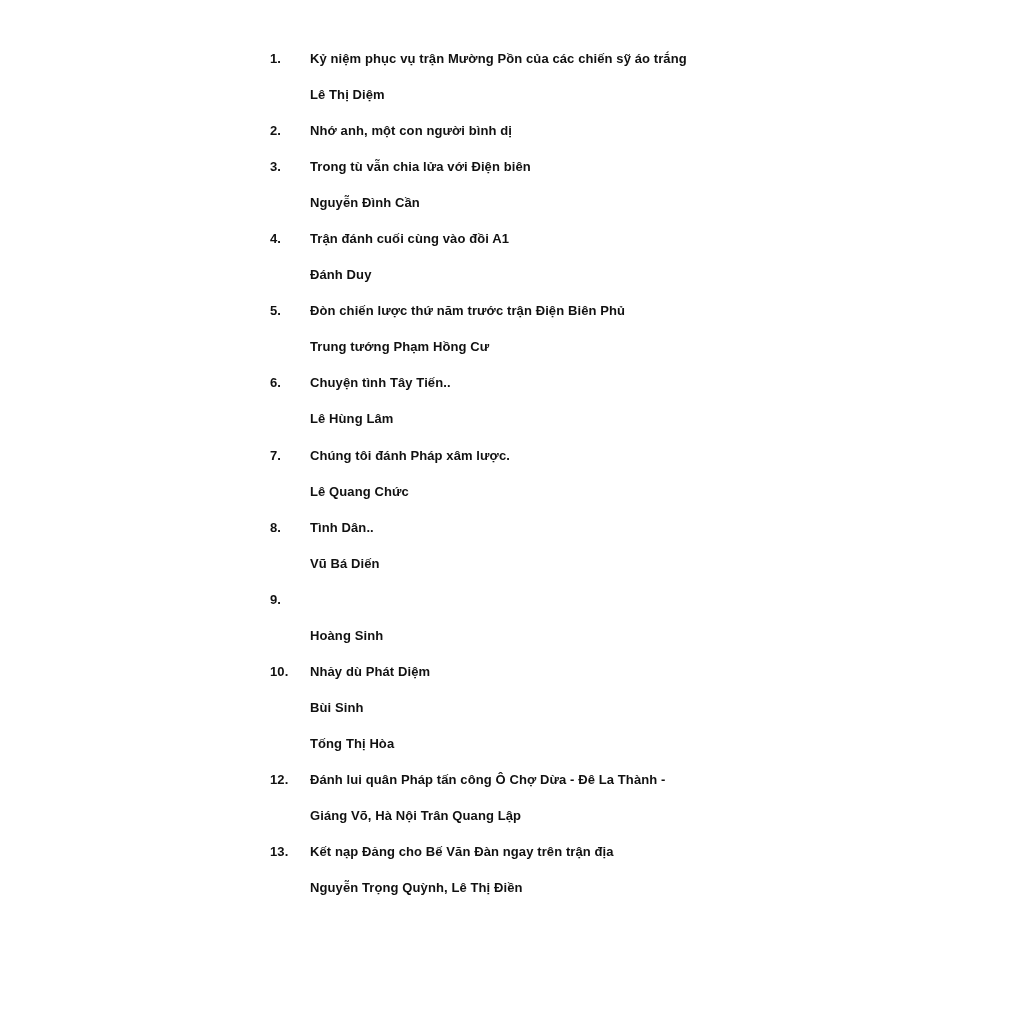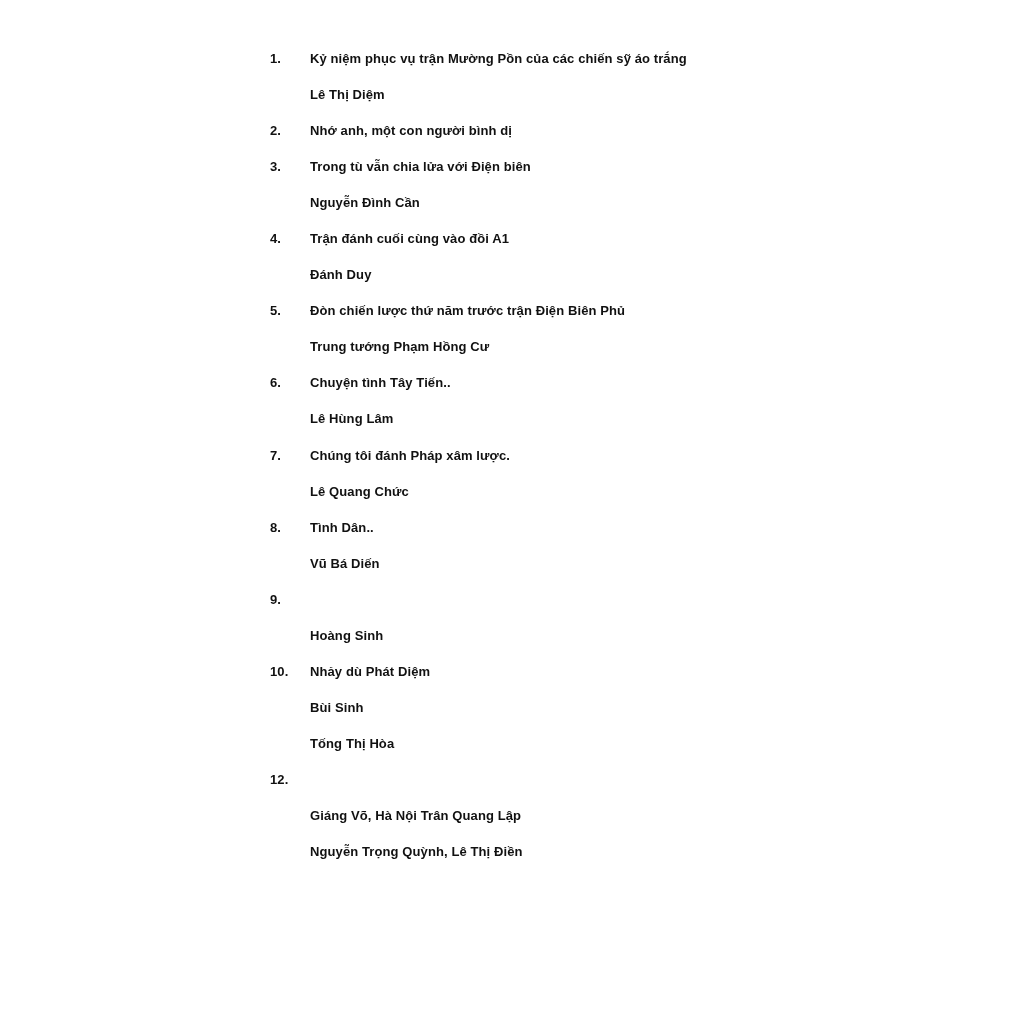--- a/index.html
+++ b/index.html
@@ -124,23 +124,28 @@
     <div class="line">
       <span class="txt">Bùi Sinh</span>
     </div>
 
     <div class="line">
       <span class="txt">Tống Thị Hòa</span>
     </div>
 
     <div class="line">
       <span class="num">12.</span>
+      <span class="txt">Đánh lui quân Pháp tấn công Ô Chợ Dừa - Đê La Thành -</span>
     </div>
     <div class="line">
       <span class="txt"><span>Giáng Võ, Hà Nội</span> <span>Trân Quang Lập</span></span>
     </div>
 
+    <div class="line">
+      <span class="num">13.</span>
+      <span class="txt">Kết nạp Đảng cho Bế Văn Đàn ngay trên trận địa</span>
+    </div>
     <div class="line">
       <span class="txt">Nguyễn Trọng Quỳnh, Lê Thị Điền</span>
     </div>
 
   </div>
 </div>
 
 </body></html>

